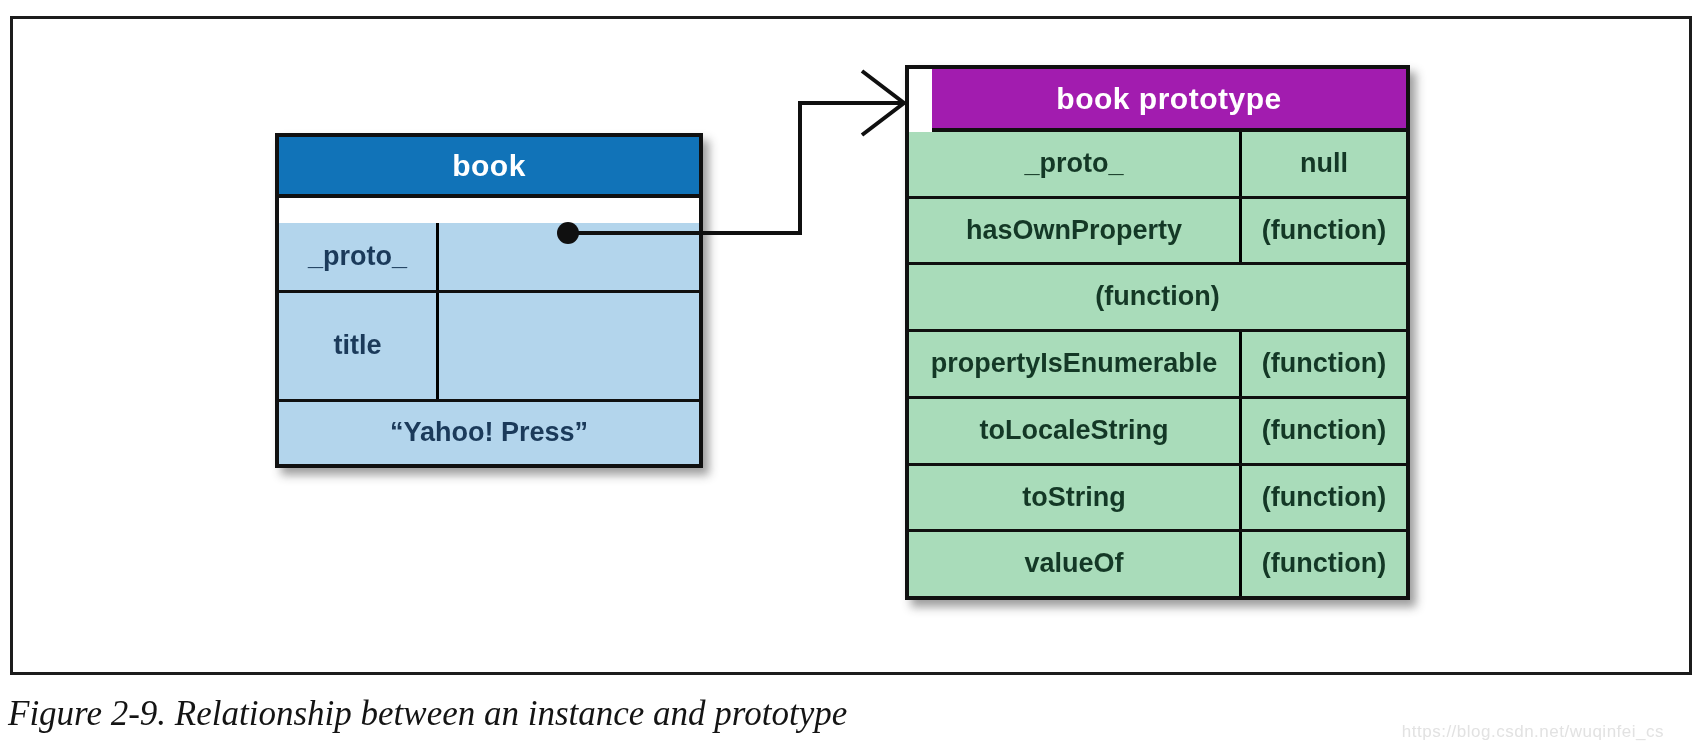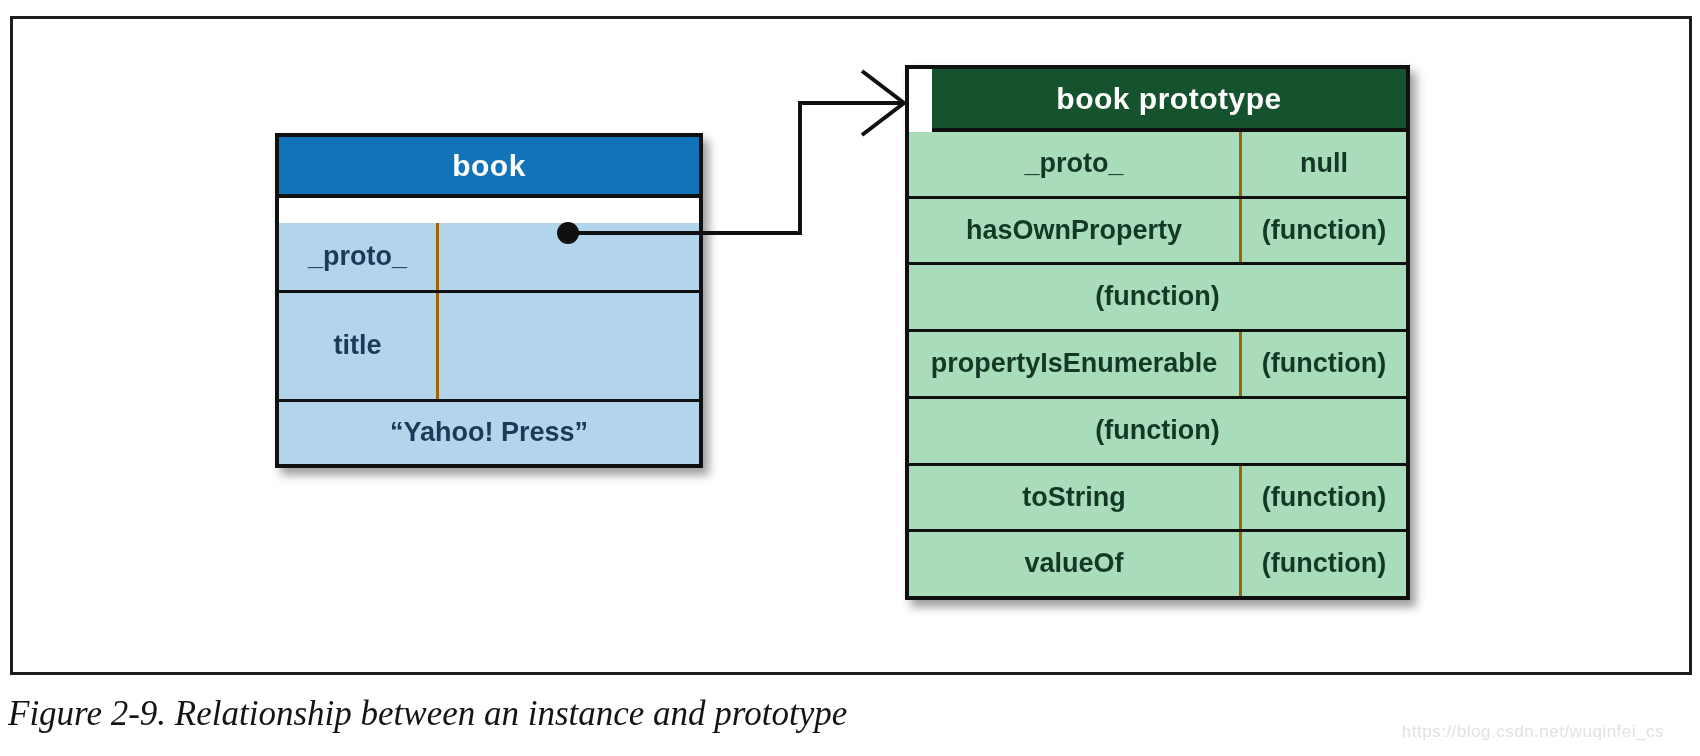--- a/index.html
+++ b/index.html
@@ -44,41 +44,41 @@
   .cell {
     display: flex;
     align-items: center;
     justify-content: center;
     text-align: center;
     font-weight: bold;
     font-size: 27px;
     padding: 4px 10px;
     line-height: 1.25;
   }
-  .cell.name { border-right: 3px solid #a16207; }
+  .cell.name { border-right: 3px solid #000000; }
 
   
   .book-table {
     left: 275px; top: 133px;
     width: 428px; height: 335px; gap: 25px;
   }
   .book-table .obj-header { height: 61px; background: #1173b8; }
   .book-table .obj-row { background: #b3d5ec; color: #1b3a5a; }
   .book-table .row-proto { height: 67px; flex: none; }
   .book-table .row-title { flex: 1; }
   .book-table .row-publisher { height: 65px; flex: none; }
   .book-table .cell.name { width: 160px; flex: none; }
   .book-table .cell.value { flex: 1; }
 
   
   .proto-table {
     left: 905px; top: 65px;
     width: 505px; height: 535px;
   }
-  .proto-table .obj-header { height: 63px; background: #14532d; margin-left: 23px; }
+  .proto-table .obj-header { height: 63px; background: #a21caf; margin-left: 23px; }
   .proto-table .obj-row { background: #a9dcba; color: #143826; flex: 1; }
   .proto-table .cell.name { width: 333px; flex: none; }
   .proto-table .cell.value { flex: 1; }
 
   
   .arrow-overlay {
     position: absolute;
     left: 0; top: 0;
     width: 1700px; height: 756px;
     pointer-events: none;
@@ -136,20 +136,21 @@
       <div class="cell value">(function)</div>
     </div>
     <div class="obj-row">
       <div class="cell value">(function)</div>
     </div>
     <div class="obj-row">
       <div class="cell name">propertyIsEnumerable</div>
       <div class="cell value">(function)</div>
     </div>
     <div class="obj-row">
+      <div class="cell name">toLocaleString</div>
       <div class="cell value">(function)</div>
     </div>
     <div class="obj-row">
       <div class="cell name">toString</div>
       <div class="cell value">(function)</div>
     </div>
     <div class="obj-row">
       <div class="cell name">valueOf</div>
       <div class="cell value">(function)</div>
     </div>

